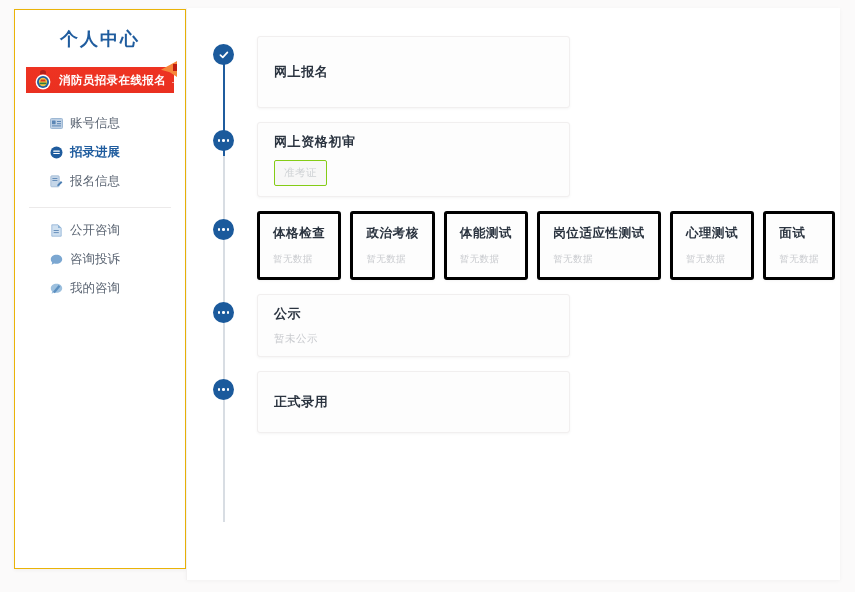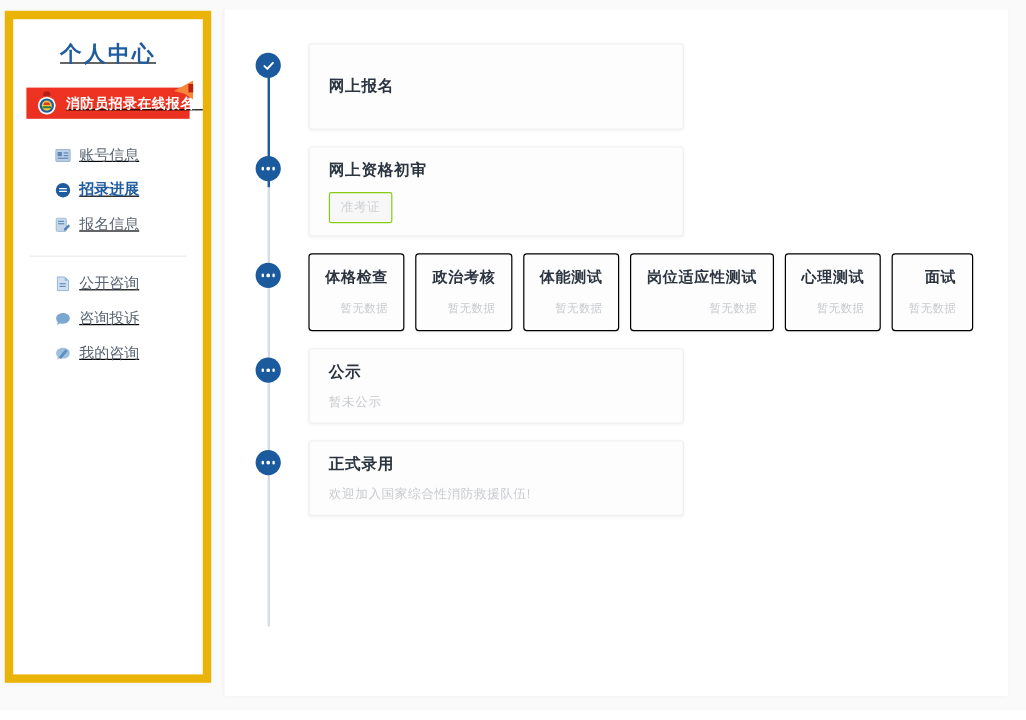--- a/index.html
+++ b/index.html
@@ -28,29 +28,28 @@
   .backdrop {
     position: absolute;
     left: 0; top: 0;
     width: 855px; height: 592px;
     background: #fbfafa;
   }
 
   
   .sidebar {
     position: absolute;
-    left: 4px;
+    left: 14px;
     top: 9px;
     width: 172px;
     height: 560px;
     background: #ffffff;
-    border: 7px solid #eab308;
+    border: 1px solid #eab308;
     box-shadow: 0 1px 4px rgba(0,0,0,0.055);
     overflow: hidden;
-    text-decoration: underline;
   }
 
   .sidebar-title {
     margin-top: 17px;
     text-align: center;
     font-size: 18px;
     font-weight: bold;
     color: #1f5c9e;
     letter-spacing: 2px;
   }
@@ -233,28 +232,28 @@
     font-family: inherit;
   }
 
   
   .test-row {
     display: flex;
     gap: 9px;
   }
   .test-card {
     background: #fdfdfd;
-    border: 1px solid #000000;
+    border: 3px solid #000000;
     border-radius: 3px;
     box-shadow: 0 1px 3px rgba(0,0,0,0.045);
     min-height: 62px;
     padding: 11px 13px;
     display: flex;
     flex-direction: column;
-    align-items: flex-end;
+    align-items: flex-start;
     justify-content: flex-start;
   }
   .test-title {
     font-size: 12.5px;
     font-weight: bold;
     color: #2b3440;
     white-space: nowrap;
     letter-spacing: 0.6px;
   }
   .test-sub {
@@ -473,20 +472,19 @@
         <div class="dot">
           <span class="dot-dots">
               <i></i>
               <i></i>
               <i></i>
             </span>
         </div>
         <div class="step-body">
           <div class="card">
             <div class="card-title">正式录用</div>
-            <div class="card-sub">欢迎加入国家综合性消防救援队伍!</div>
           </div>
         </div>
       </div>
 
     </div>
   </main>
 </div>
 
 </body></html>

